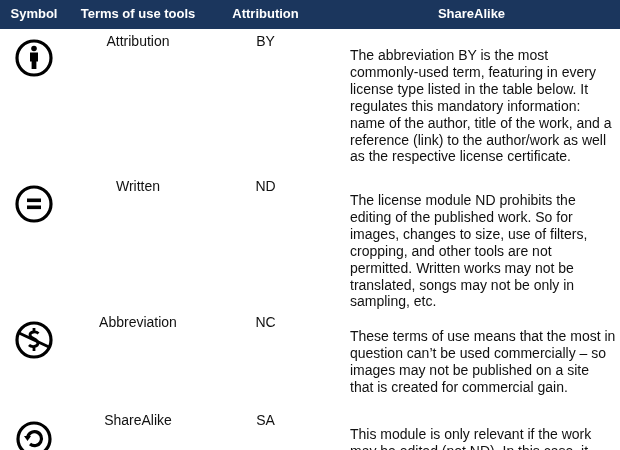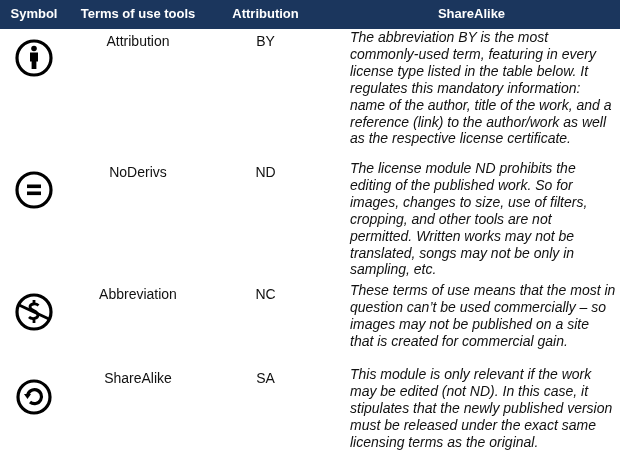--- a/index.html
+++ b/index.html
@@ -3,21 +3,21 @@
   <meta charset="utf-8">
   <style>
     html, body { margin: 0; padding: 0; background: #ffffff; }
     body { width: 620px; height: 450px; overflow: hidden; font-family: "Liberation Sans", sans-serif; color: #111; }
     table { border-collapse: collapse; width: 620px; table-layout: fixed; }
     thead tr { background: #1b365d; height: 29px; }
     th { color: #ffffff; font-weight: bold; font-size: 13px; padding: 0; text-align: center; vertical-align: middle; line-height: 17px; padding-top: 0px; padding-bottom: 3px; }
     td { vertical-align: top; font-size: 14px; line-height: 16.9px; padding: 0; }
     td.sym { text-align: center; }
     td.title, td.abbr { text-align: center; padding-top: 4px; }
-    td.expl { padding-left: 27px; padding-top: 0; padding-right: 4px; font-style: italic; }
+    td.expl { padding-left: 27px; padding-top: 18px; padding-right: 4px; }
     .icon { display: inline-block; }
     .row-by td { height: 127px; margin-top: 40px; }
     .row-nd td { height: 118px; }
     .row-nc td { height: 80px; }
     .row-sa td { height: 96px; }
   </style>
 </head>
 <body>
 
 <table>
@@ -54,21 +54,21 @@
     <tr class="row-nd">
       <td class="sym">
         <span class="icon" style="margin-top:10px;">
           <svg width="40" height="40" viewBox="0 0 40 40">
             <circle cx="20" cy="20" r="17" fill="none" stroke="#000" stroke-width="3.2"></circle>
             <rect x="13" y="14.5" width="14" height="3.6" fill="#000"></rect>
             <rect x="13" y="21.5" width="14" height="3.6" fill="#000"></rect>
           </svg>
         </span>
       </td>
-      <td class="title">NoDerivs</td>
+      <td class="title">Written</td>
       <td class="abbr">ND</td>
       <td class="expl">The license module ND prohibits the editing of the published work. So for images, changes to size, use of filters, cropping, and other tools are not permitted. Written works may not be translated, songs may not be only in sampling, etc.</td>
     </tr>
     <tr class="row-nc">
       <td class="sym">
         <span class="icon" style="margin-top:10px;">
           <svg width="40" height="40" viewBox="0 0 40 40">
             <circle cx="20" cy="20" r="17" fill="none" stroke="#000" stroke-width="3.2"></circle>
             <line x1="5" y1="13" x2="35" y2="27" stroke="#000" stroke-width="3"></line>
             <path d="M24.5 13.5 C22 11 16 11.5 16 15 C16 18.5 24 18.5 24 23 C24 27 17.5 27.5 15 25" fill="none" stroke="#000" stroke-width="2.8"></path>

